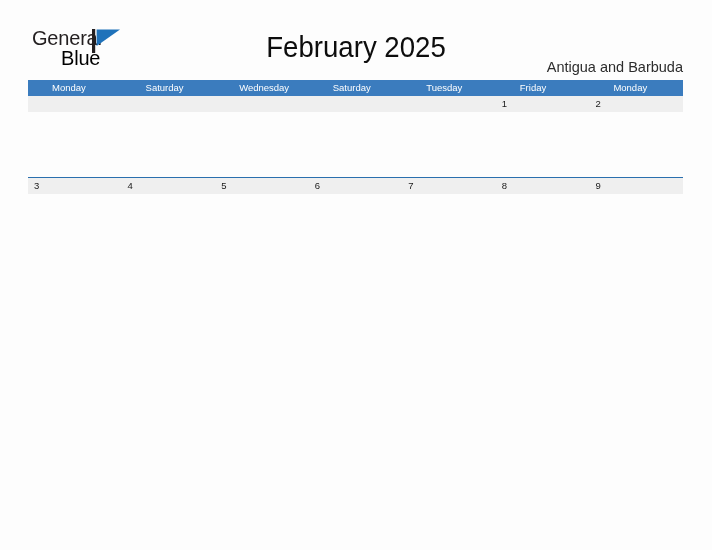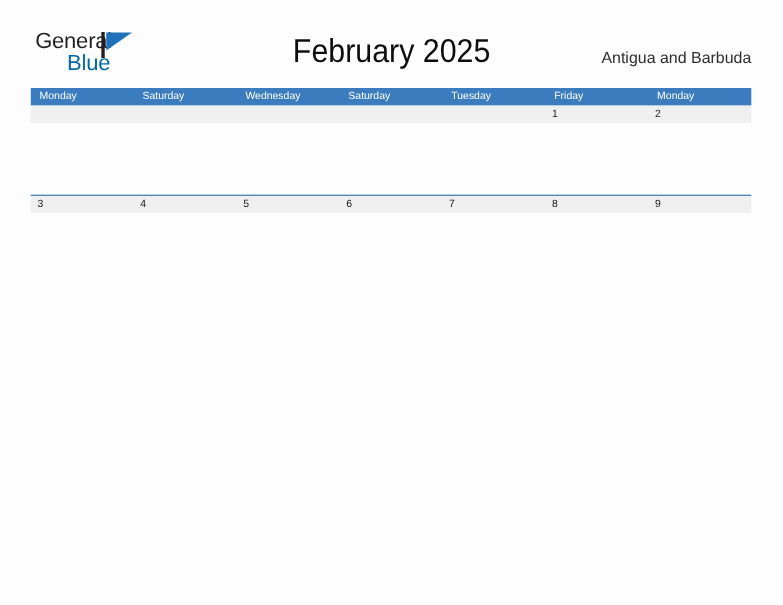--- a/index.html
+++ b/index.html
@@ -39,21 +39,21 @@
     color: #231f20;
     font-family: "Liberation Sans", sans-serif;
     line-height: 20px;
   }
   .logo-blue {
     position: absolute;
     left: 29px;
     top: 20px;
     font-size: 20px;
     letter-spacing: -0.2px;
-    color: #0369a1;
+    color: #000000;
     font-family: "Liberation Sans", sans-serif;
     line-height: 20px;
   }
   .logo-mark {
     position: absolute;
     left: 60px;
     top: 1px;
     width: 34px;
     height: 24px;
   }
@@ -67,21 +67,21 @@
     font-size: 30px;
     color: #0d0d0d;
     font-family: "Liberation Sans", sans-serif;
     font-weight: normal;
     transform: scaleX(0.92);
   }
 
   .cal-locale {
     position: absolute;
     right: 29px;
-    top: 45px;
+    top: 59px;
     font-size: 14.5px;
     color: #2d2d2d;
     font-family: "Liberation Sans", sans-serif;
   }
 
   
   .calendar {
     position: absolute;
     left: 28px;
     top: 80px;
@@ -89,21 +89,21 @@
   }
 
   .weekday-row {
     display: flex;
     background: #3b7cbe;
     height: 16px;
   }
   .weekday-cell {
     width: 93.571px;
     box-sizing: border-box;
-    padding-left: 8px;
+    padding-left: 24px;
     color: #ffffff;
     font-size: 9.5px;
     line-height: 16px;
     font-family: "Liberation Sans", sans-serif;
     white-space: nowrap;
     overflow: hidden;
   }
 
   .week-row {
     height: 81px;

